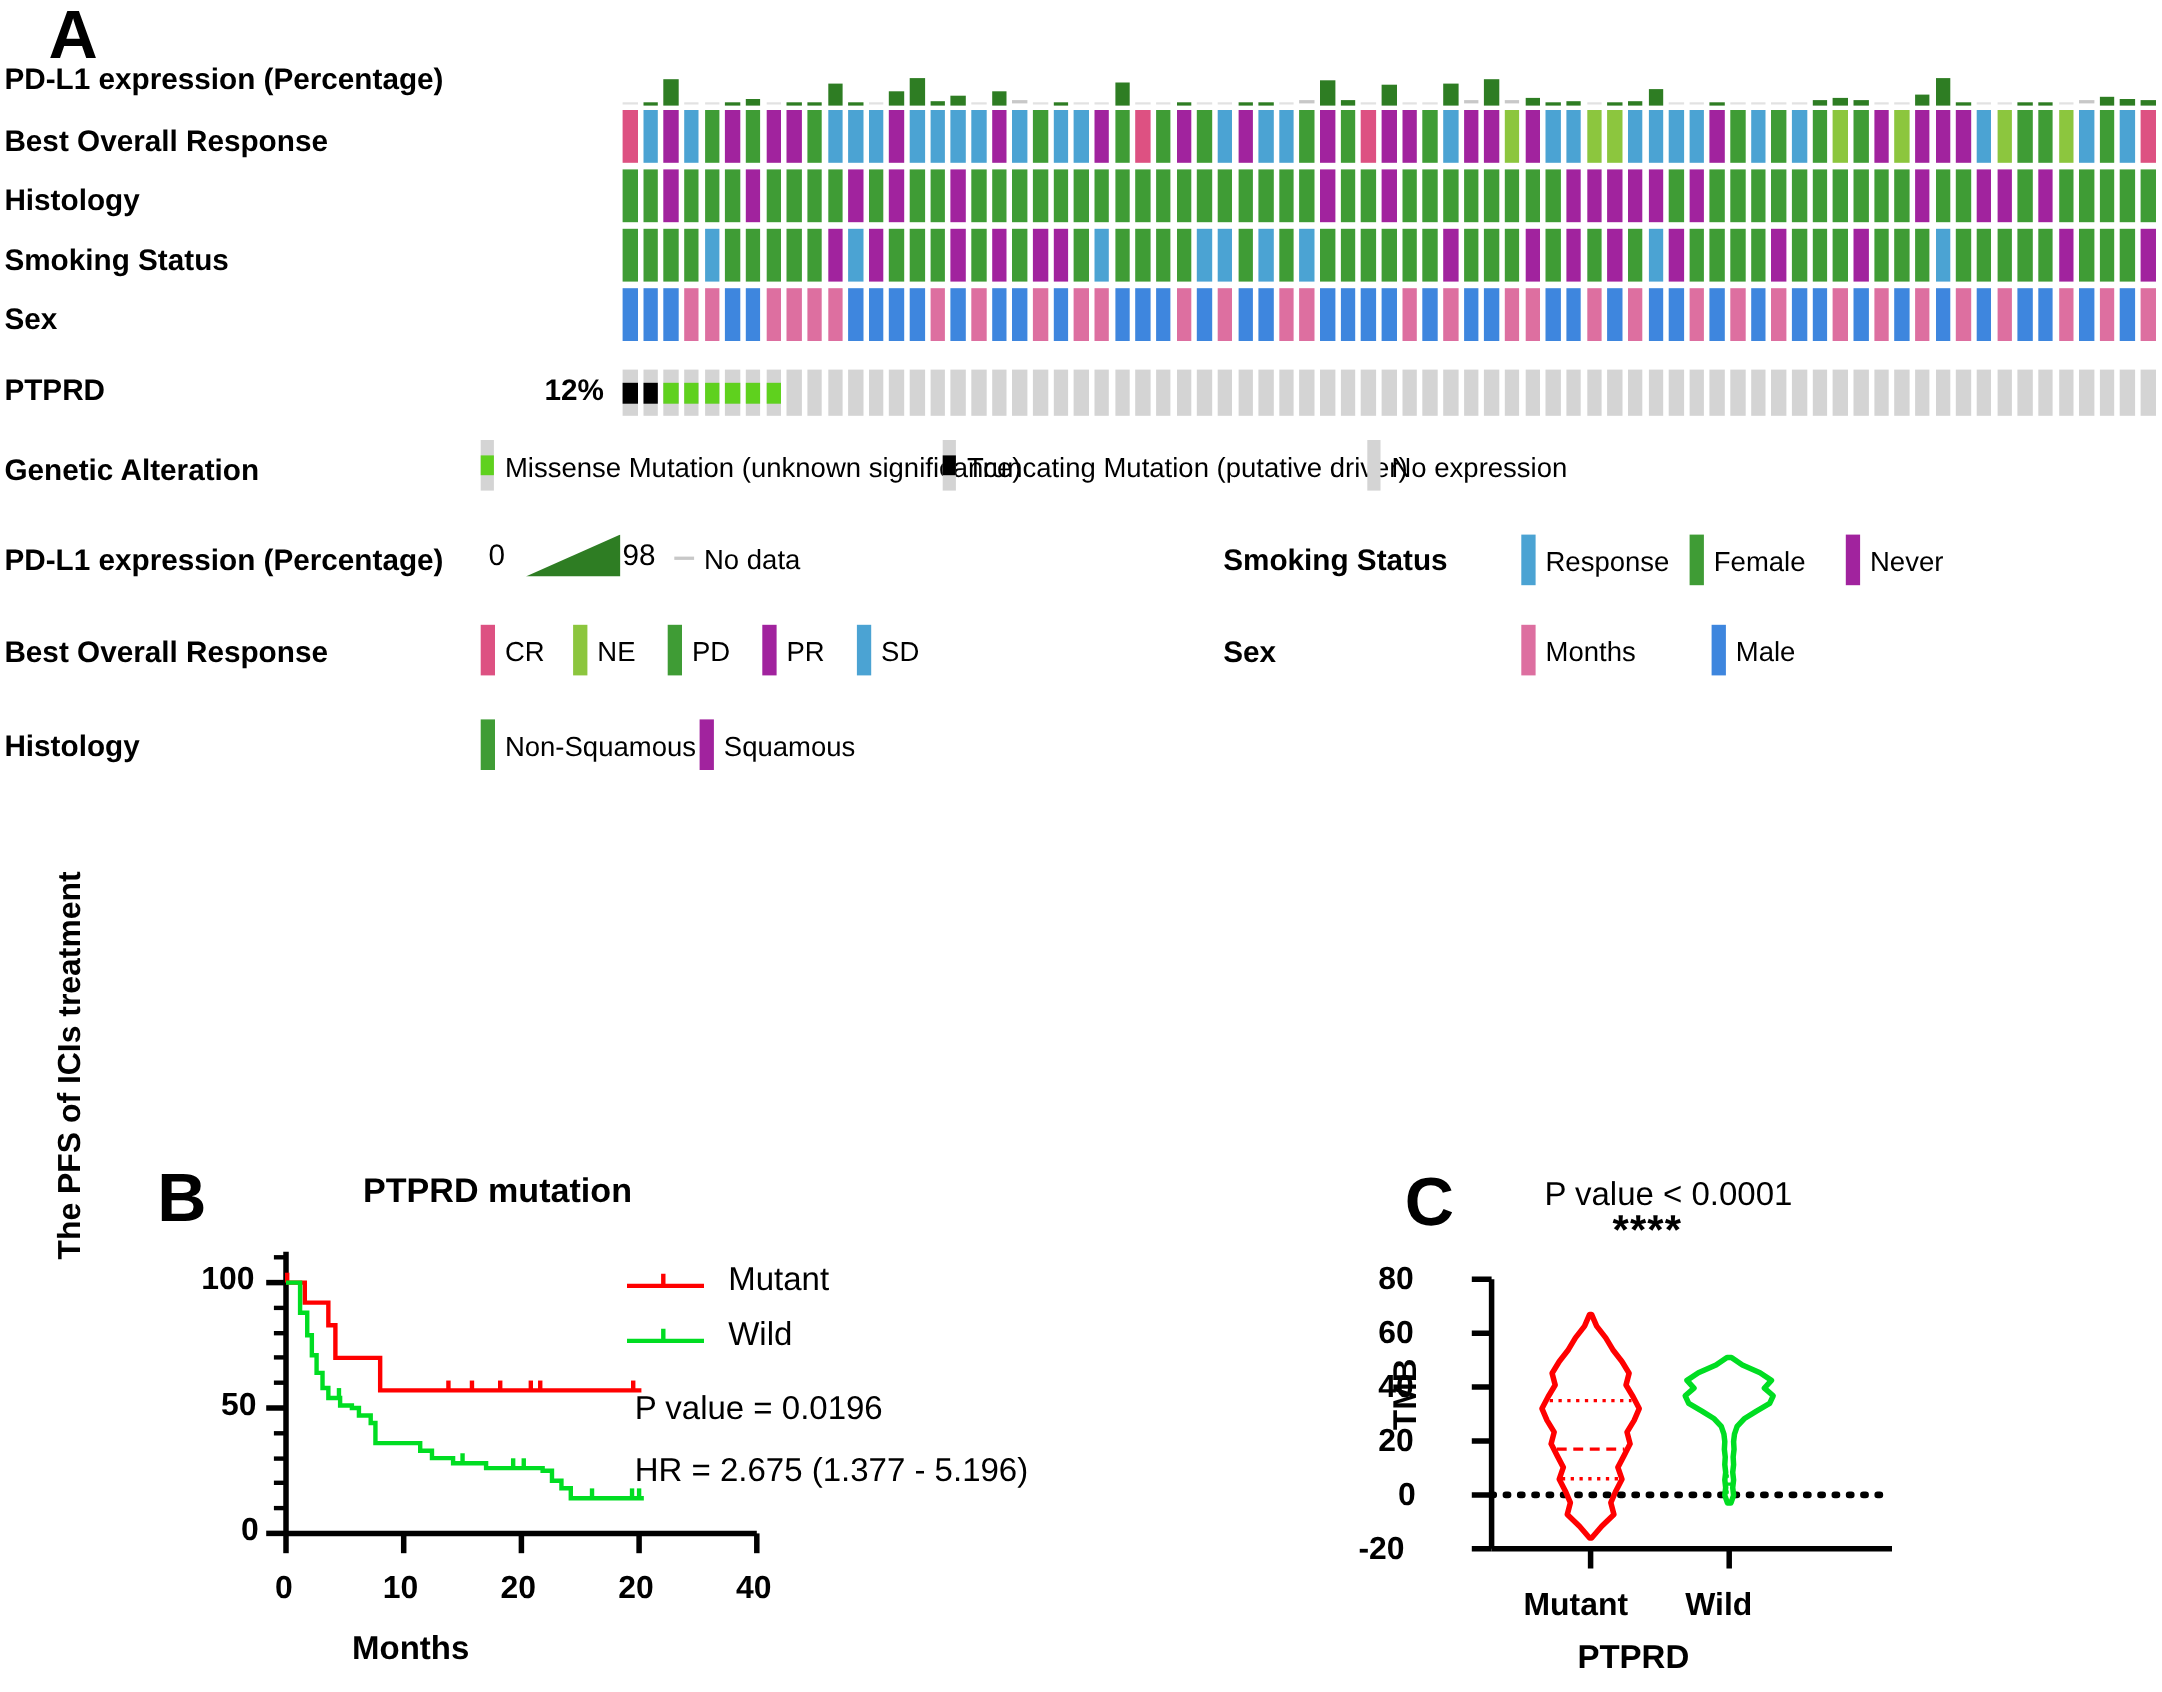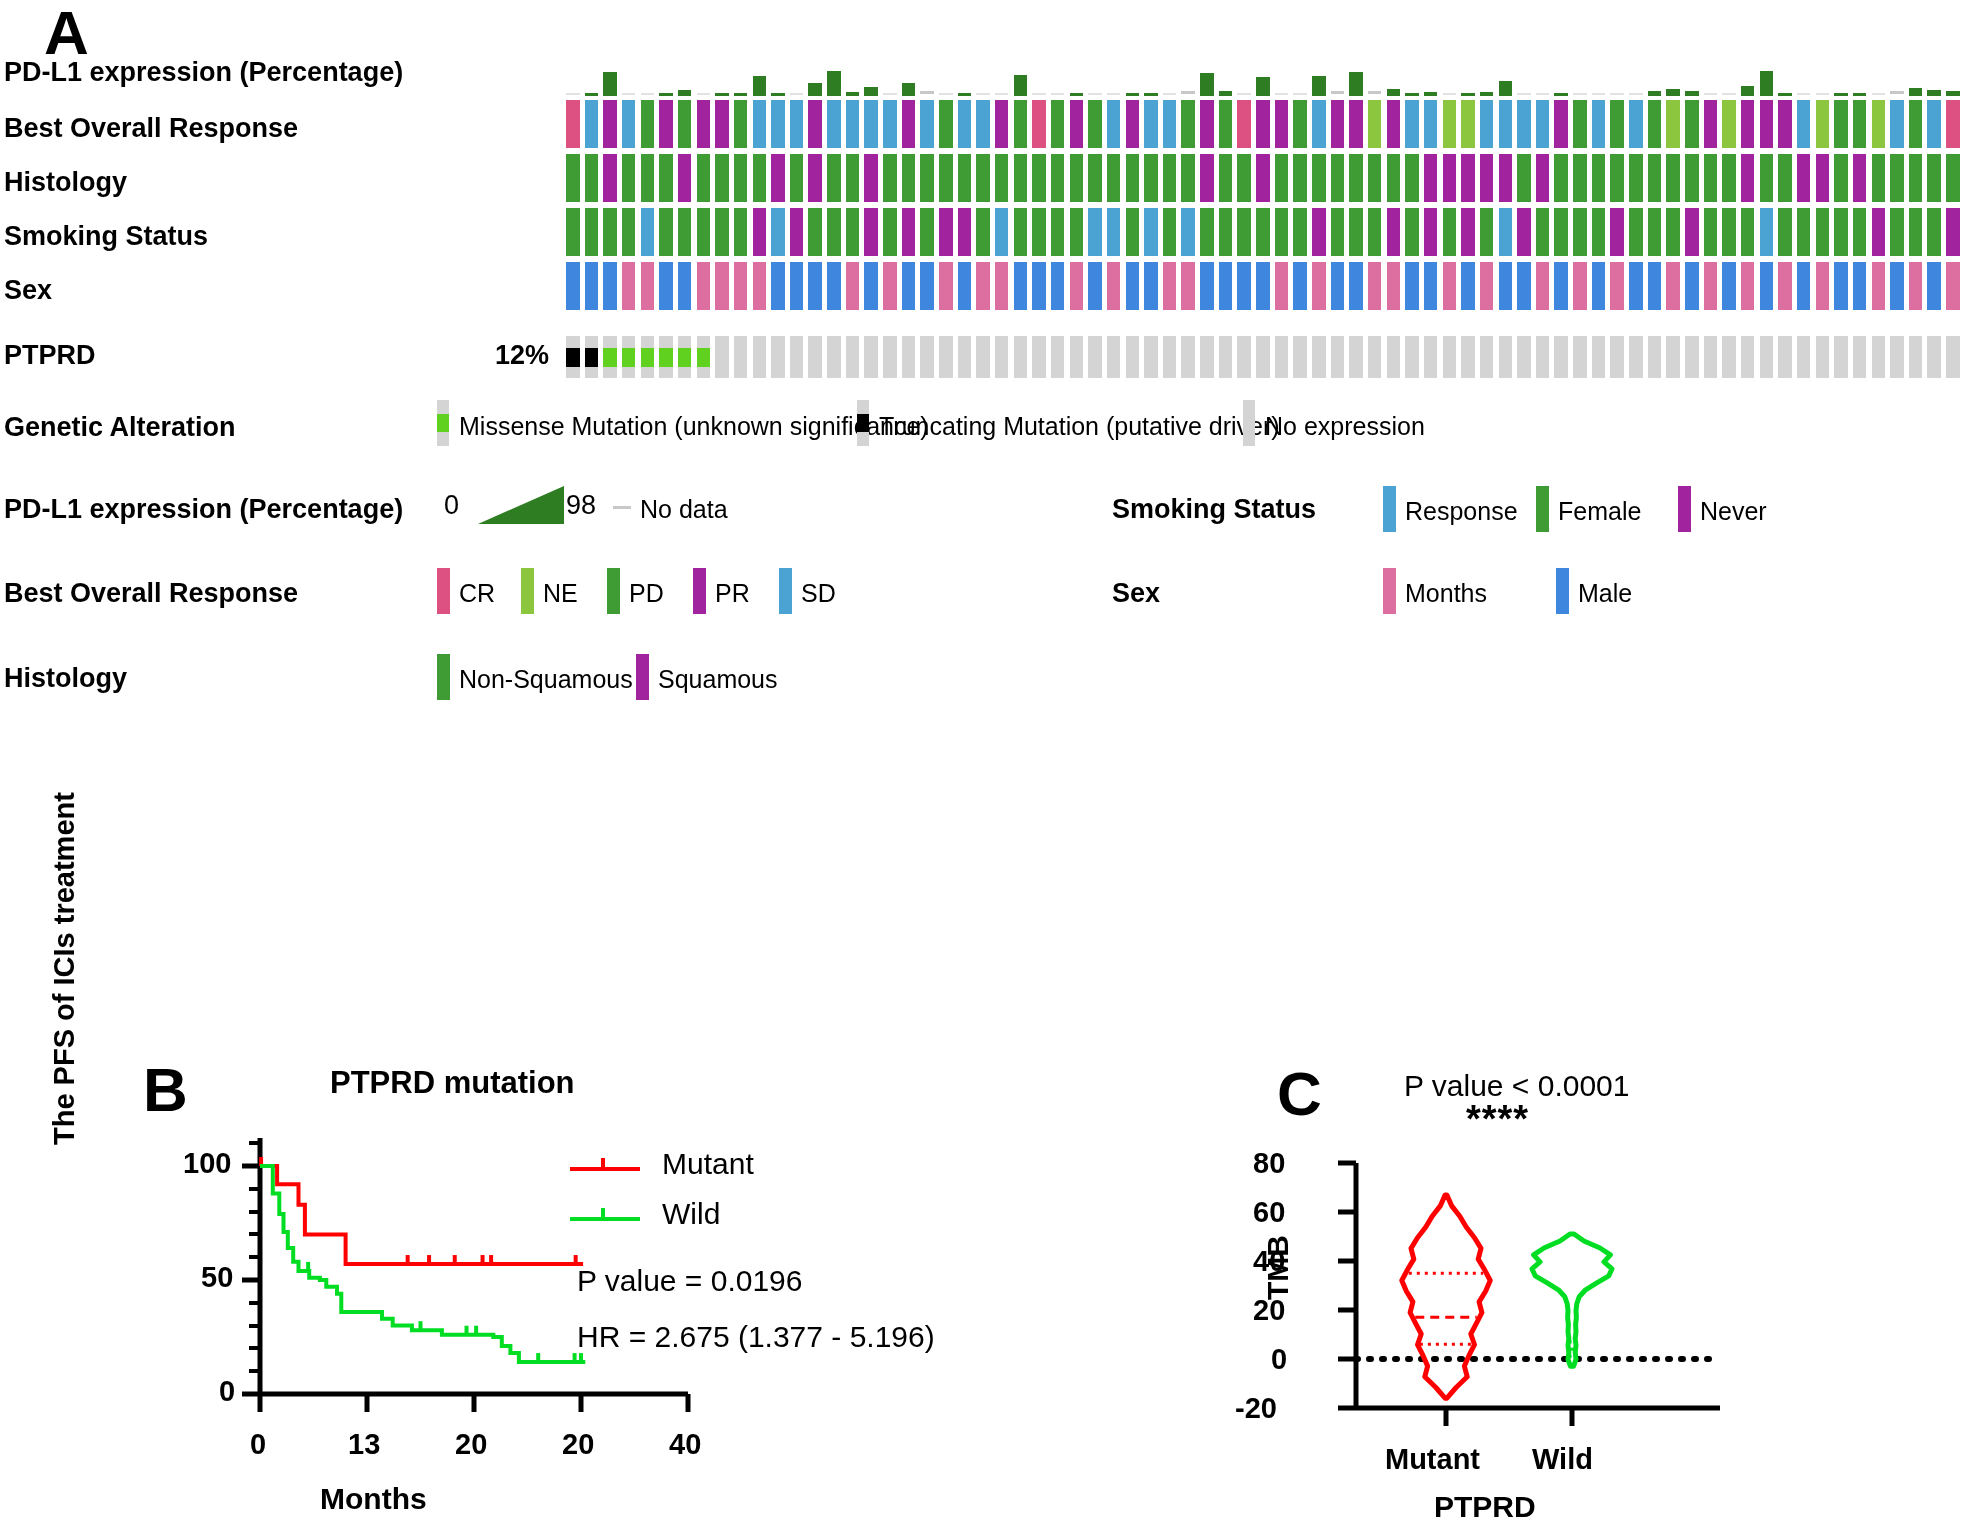--- a/index.html
+++ b/index.html
@@ -647,21 +647,21 @@
       <line x1="424.58" x2="424.58" y1="223.07999999999998" y2="232.07999999999998" stroke="#00DD22" stroke-width="4"></line>
       <line x1="431" x2="431" y1="223.07999999999998" y2="232.07999999999998" stroke="#00DD22" stroke-width="4"></line>
     </g>
 </svg>
 
 <div class="abs tick-lbl" style="left:183px;top:1147px;">100</div>
 <div class="abs tick-lbl" style="left:201px;top:1261px;">50</div>
 <div class="abs tick-lbl" style="left:219px;top:1375px;">0</div>
 
 <div class="abs tick-lbl" style="left:250px;top:1428px;">0</div>
-<div class="abs tick-lbl" style="left:348px;top:1428px;">13</div>
+<div class="abs tick-lbl" style="left:348px;top:1428px;">10</div>
 <div class="abs tick-lbl" style="left:455px;top:1428px;">20</div>
 <div class="abs tick-lbl" style="left:562px;top:1428px;">20</div>
 <div class="abs tick-lbl" style="left:669px;top:1428px;">40</div>
 
 <div class="abs axis-title" style="left:320px;top:1482px;">Months</div>
 
 <svg class="abs" style="left:570px;top:1155px;" width="70" height="22">
   <line x1="0" y1="14" x2="70" y2="14" stroke="#FF0000" stroke-width="4"></line>
   <line x1="33" y1="3" x2="33" y2="14" stroke="#FF0000" stroke-width="4"></line>
 </svg>

